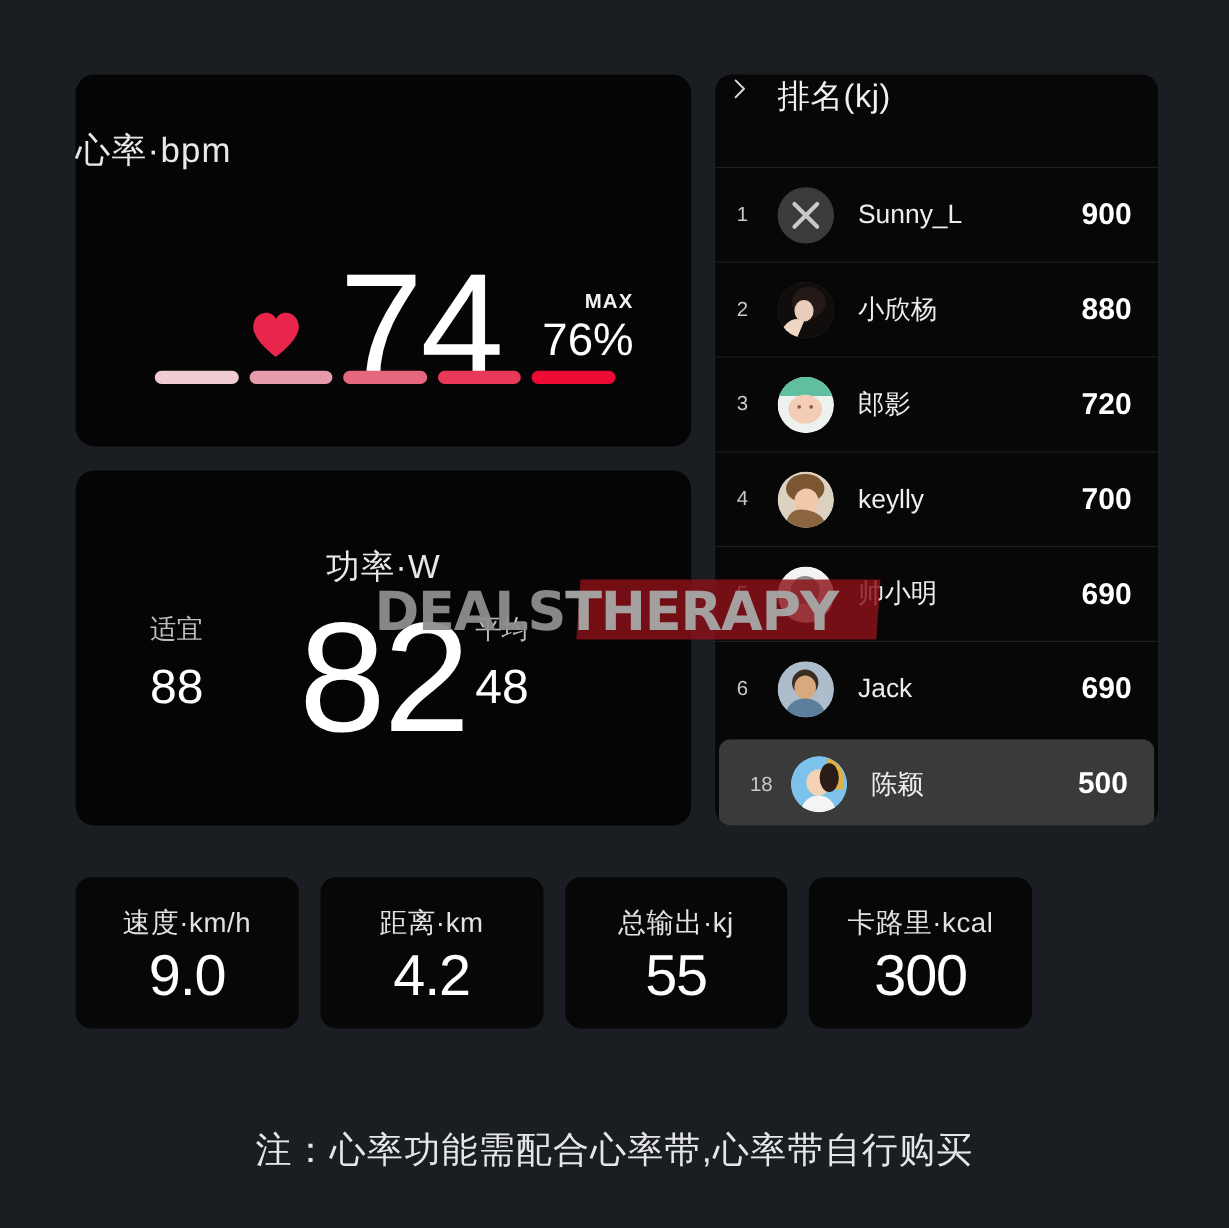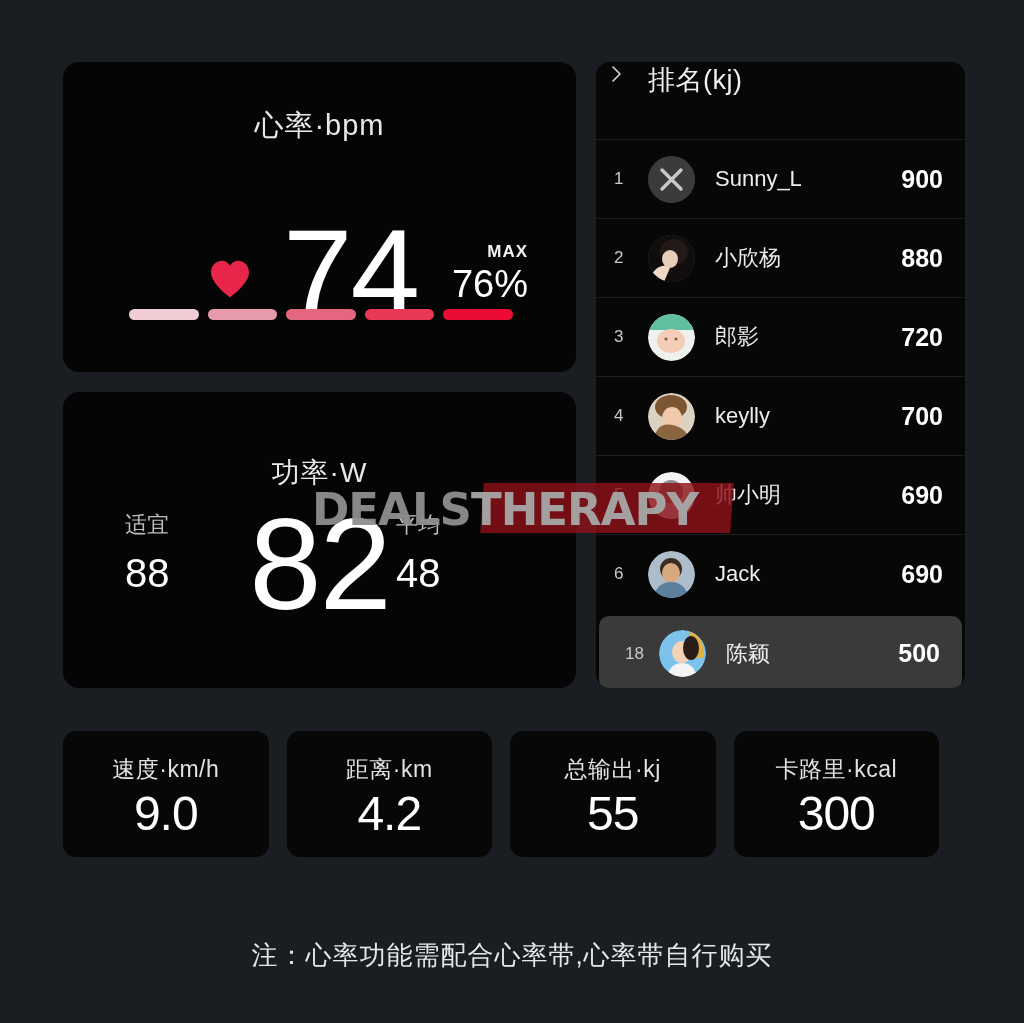--- a/index.html
+++ b/index.html
@@ -34,21 +34,20 @@
     left: 63px; top: 62px;
     width: 513px;
     height: 310px;
     background: #050505;
     border-radius: 16px;
   }
   .hr-title {
     position: absolute;
     left: 0; top: 44px;
     width: 513px;
-    text-align: center;
     font-size: 29px;
     font-weight: 300;
     color: #e8e8e8;
     letter-spacing: 1px;
   }
   .heart-icon {
     position: absolute;
     left: 146px; top: 196px;
     width: 42px; height: 42px;
   }
@@ -225,21 +224,21 @@
     font-size: 25px;
     font-weight: 700;
     color: #ffffff;
     text-align: right;
   }
 
   
   .stats-row {
     position: absolute;
     left: 63px; top: 731px;
-    width: 876px;
+    width: 797px;
     height: 126px;
     display: flex;
     gap: 18px;
   }
   .stat-card {
     flex: 1 1 0;
     background: #070707;
     border-radius: 13px;
     display: flex;
     flex-direction: column;
@@ -261,21 +260,21 @@
     line-height: 54px;
     letter-spacing: -1px;
   }
 
   
   .footer-note {
     position: absolute;
     left: 0; top: 938px;
     width: 1024px;
     text-align: center;
-    font-size: 26px;
+    font-size: 30px;
     font-weight: 300;
     color: #e6e6e6;
     letter-spacing: 1px;
   }
 
   
   .watermark {
     position: absolute;
     left: 312px; top: 481px;
     width: 420px; height: 56px;

